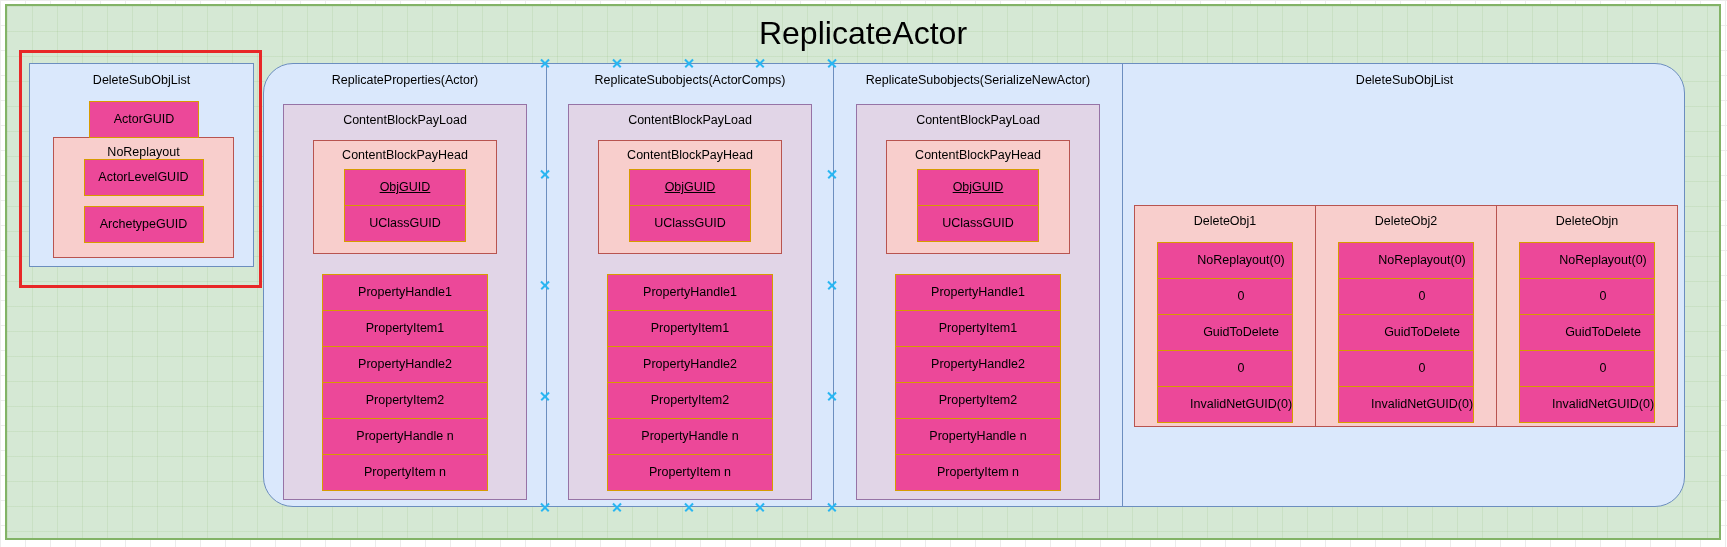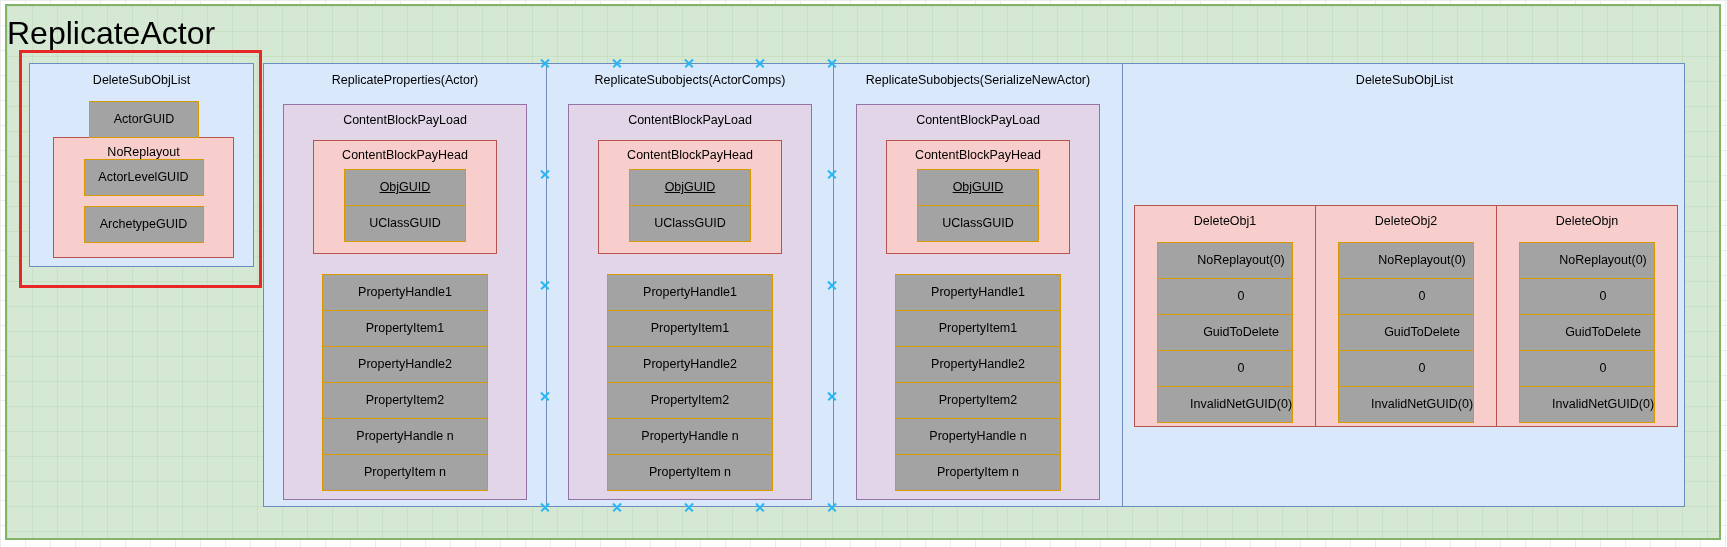--- a/index.html
+++ b/index.html
@@ -7,39 +7,39 @@
     background:#ffffff;
     background-image:linear-gradient(#ececec 1px,transparent 1px),
                      linear-gradient(90deg,#ececec 1px,transparent 1px);
     background-size:25px 25px;
     font-family:"Liberation Sans","DejaVu Sans",sans-serif;color:#000;}
   .green{position:absolute;left:5px;top:4px;width:1716px;height:536px;
     background-color:#d5e8d4;border:2px solid #82b366;box-sizing:border-box;
     background-image:linear-gradient(rgba(130,179,102,.14) 1px,transparent 1px),
                      linear-gradient(90deg,rgba(130,179,102,.14) 1px,transparent 1px);
     background-size:25px 25px;}
-  .title{position:absolute;top:9px;left:0;width:100%;
+  .title{position:absolute;top:9px;left:0;width:100%;text-align:center;
     font-size:32px;line-height:36px;color:#000;}
   .lbl{display:block;text-align:center;font-size:12.5px;line-height:15px;color:#000;}
   .bluebox{position:absolute;background:#dae8fc;border:1.5px solid #6c8ebf;box-sizing:border-box;}
   .purplebox{background:#e1d5e7;border:1px solid #9673a6;box-sizing:border-box;}
   .pinkbox{background:#f8cecc;border:1px solid #b85450;box-sizing:border-box;}
-  .cell{box-sizing:border-box;background:#a3a3a3;border:1px solid #d79b00;
+  .cell{box-sizing:border-box;background:#ec4899;border:1px solid #d79b00;
     height:37px;line-height:35px;text-align:center;font-size:12.5px;margin:0 auto;}
   .stack{margin-top:-1px;}
   
   .serialize{left:29px;top:63px;width:225px;height:204px;padding-top:9px;}
   .actorguid{position:absolute;left:59px;top:37px;width:110px;margin:0;z-index:2;}
   .dynamic{position:absolute;left:23px;top:73px;width:181px;height:121px;padding-top:7px;}
   .dynamic .cell{width:120px;}
   .dynamic .cell.first{margin-top:10px;}
   .red-rect{position:absolute;left:19px;top:50px;width:243px;height:238px;
     border:3px solid #e82727;box-sizing:border-box;z-index:20;}
   
-  .container{left:263px;top:63px;width:1422px;height:444px;}
+  .container{left:263px;top:63px;width:1422px;height:444px;border-radius:30px;}
   .col{position:absolute;top:0;height:100%;box-sizing:border-box;padding-top:9px;}
   .col.divided{border-left:1.5px solid #6c8ebf;}
   .payload{width:244px;height:396px;margin:16px auto 0;padding-top:8px;}
   .head{width:184px;height:114px;margin:12px auto 0;padding-top:7px;}
   .head .cell{width:122px;}
   .head .cell.first{margin-top:6px;text-decoration:underline;}
   .props{margin-top:20px;}
   .props .cell{width:166px;}
   
   .delrow{position:absolute;left:11px;top:141px;display:flex;}

